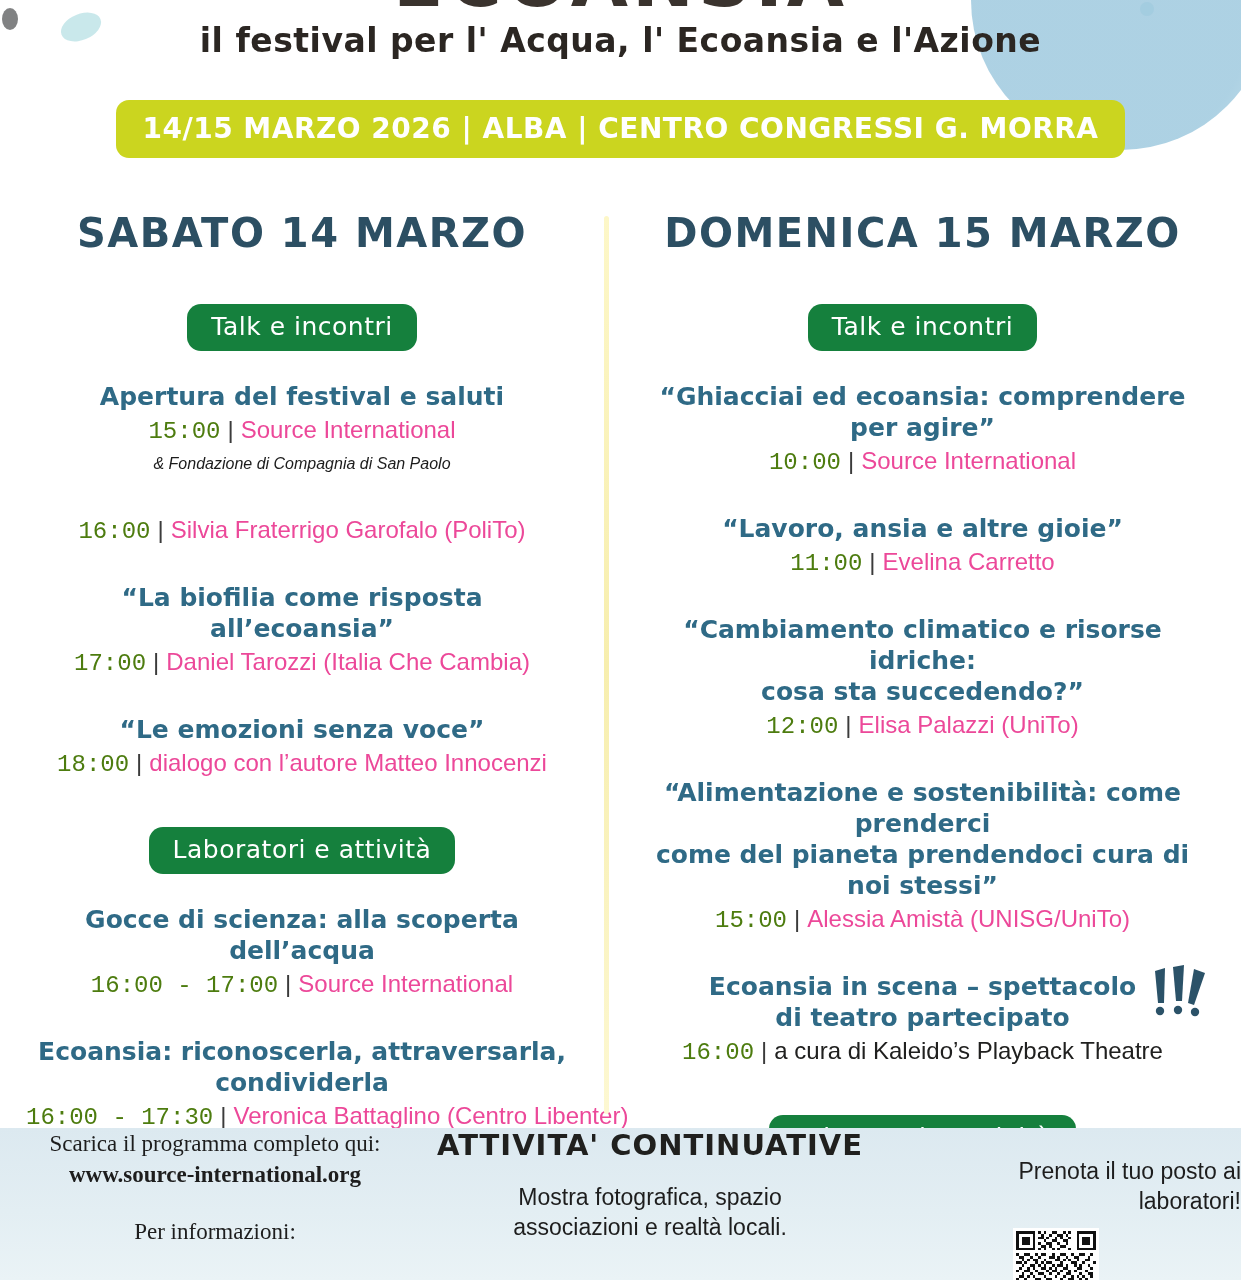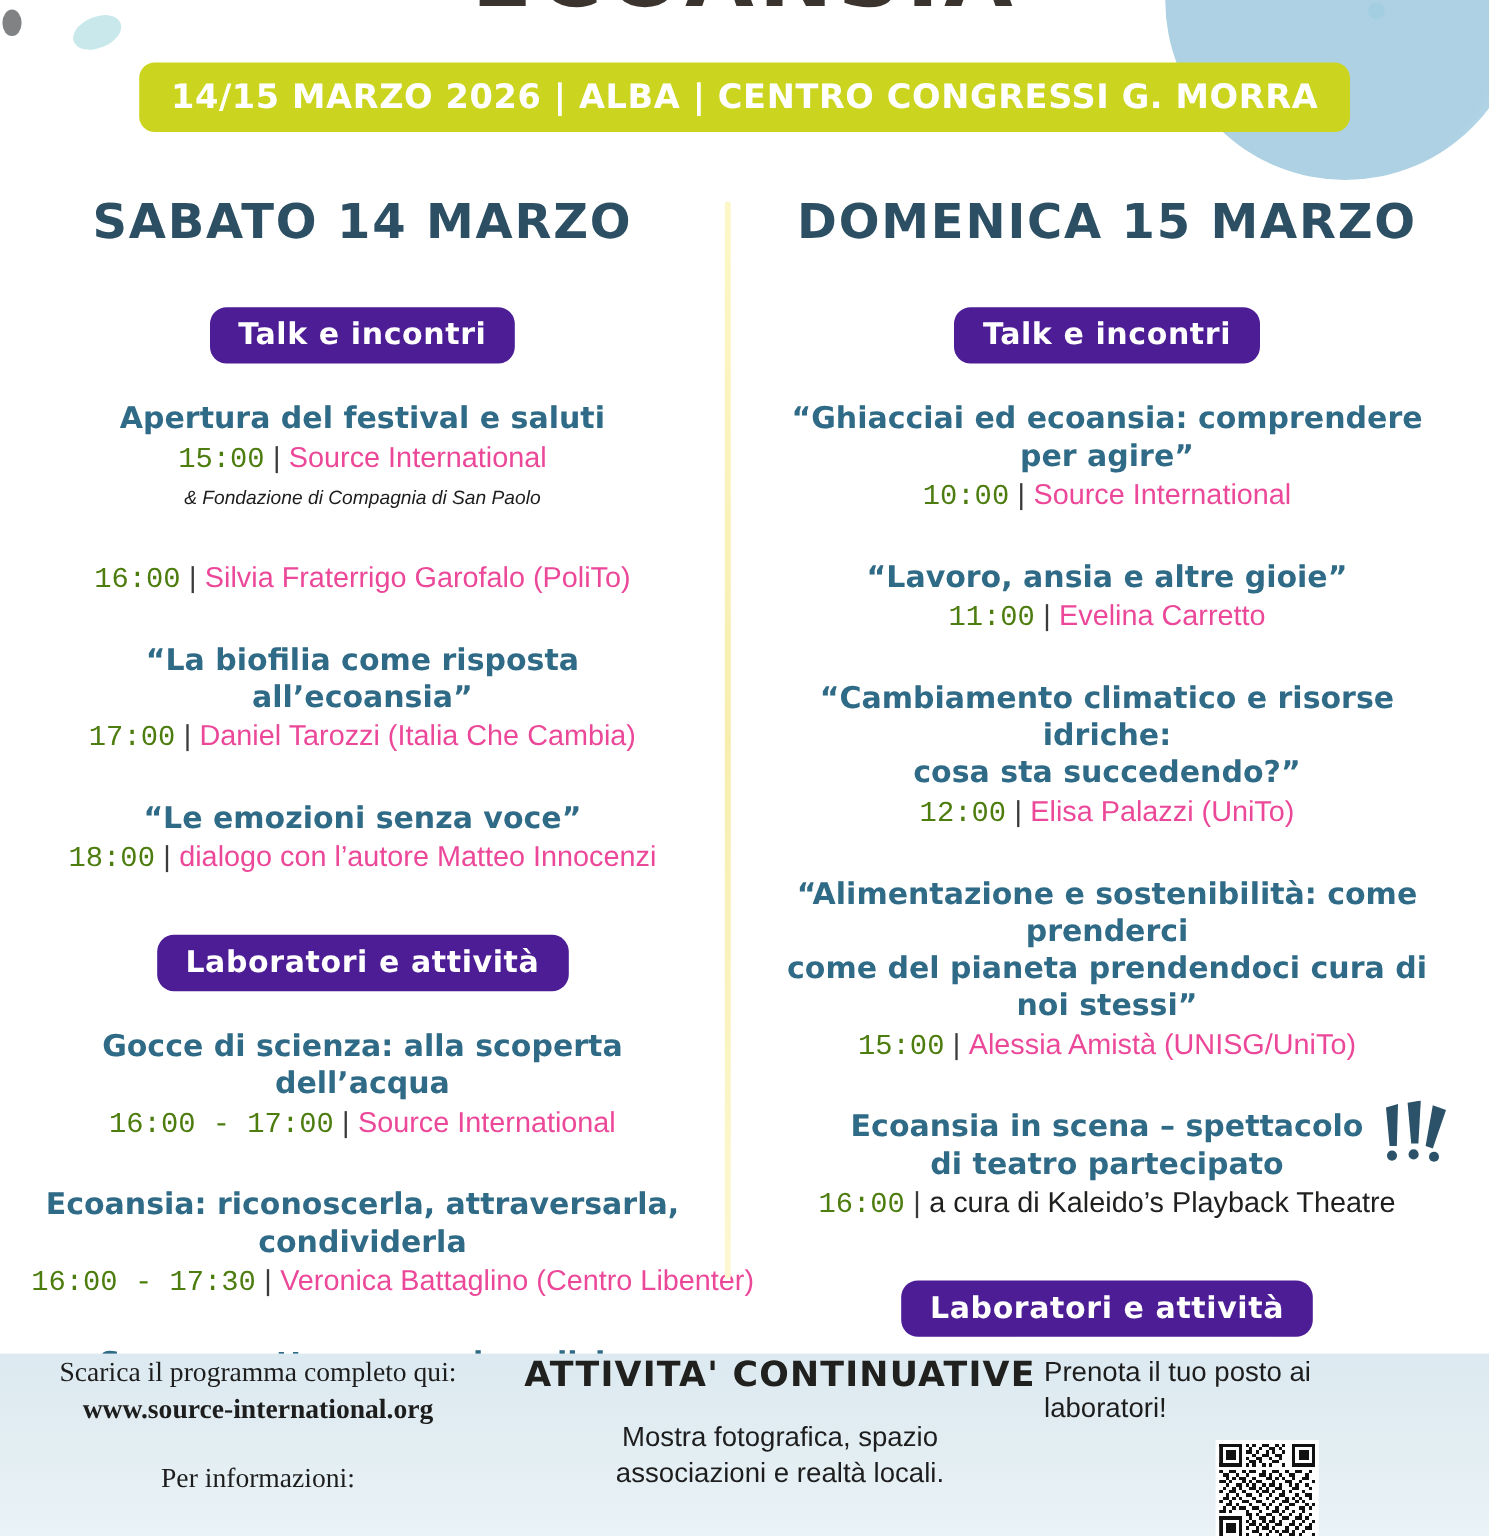--- a/index.html
+++ b/index.html
@@ -130,24 +130,24 @@
     font-family: "DejaVu Sans", sans-serif;
     font-weight: bold;
     font-size: 40px;
     letter-spacing: 1.5px;
     color: #2c4f63;
     margin-bottom: 48px;
   }
 
   .pill {
     display: inline-block;
-    background: #4c1d95;
+    background: #15803d;
     color: #ffffff;
     font-family: "DejaVu Sans", sans-serif;
-    font-weight: bold;
+    font-weight: normal;
     font-size: 25px;
     letter-spacing: .5px;
     padding: 8px 24px 10px 24px;
     border-radius: 14px;
   }
 
   .events { margin-top: 30px; }
   .event { margin-bottom: 34px; }
   .event:last-child { margin-bottom: 0; }
 
@@ -248,21 +248,22 @@
     color: #20201e;
   }
   .foot-body {
     font-size: 23px;
     line-height: 30px;
     color: #1d1d1d;
     margin-top: 20px;
   }
   .foot-right {
     width: 371px;
-    text-align: left;
+    text-align: right;
+    padding-top: 28px;
     box-sizing: border-box;
   }
   .foot-right-text {
     font-size: 23px;
     line-height: 30px;
     color: #1d1d1d;
   }
   .qr {
     width: 86px;
     height: 86px;
@@ -277,20 +278,21 @@
 
 <div class="blob-topright"></div>
 <div class="droplet-a"></div>
 <div class="droplet-b"></div>
 <div class="droplet-c"></div>
 
 <div class="header">
   <div class="title-clip">
     <div class="title-main">ECOANSIA</div>
   </div>
+  <div class="subtitle">il festival per l' Acqua, l' Ecoansia e l'Azione</div>
   <div class="date-banner-wrap">
     <div class="date-banner">14/15 MARZO 2026 | ALBA | CENTRO CONGRESSI G. MORRA</div>
   </div>
 </div>
 
 <div class="program">
   <div class="divider"></div>
 
   <div class="col left">
     <div class="day-title">SABATO 14 MARZO</div>

